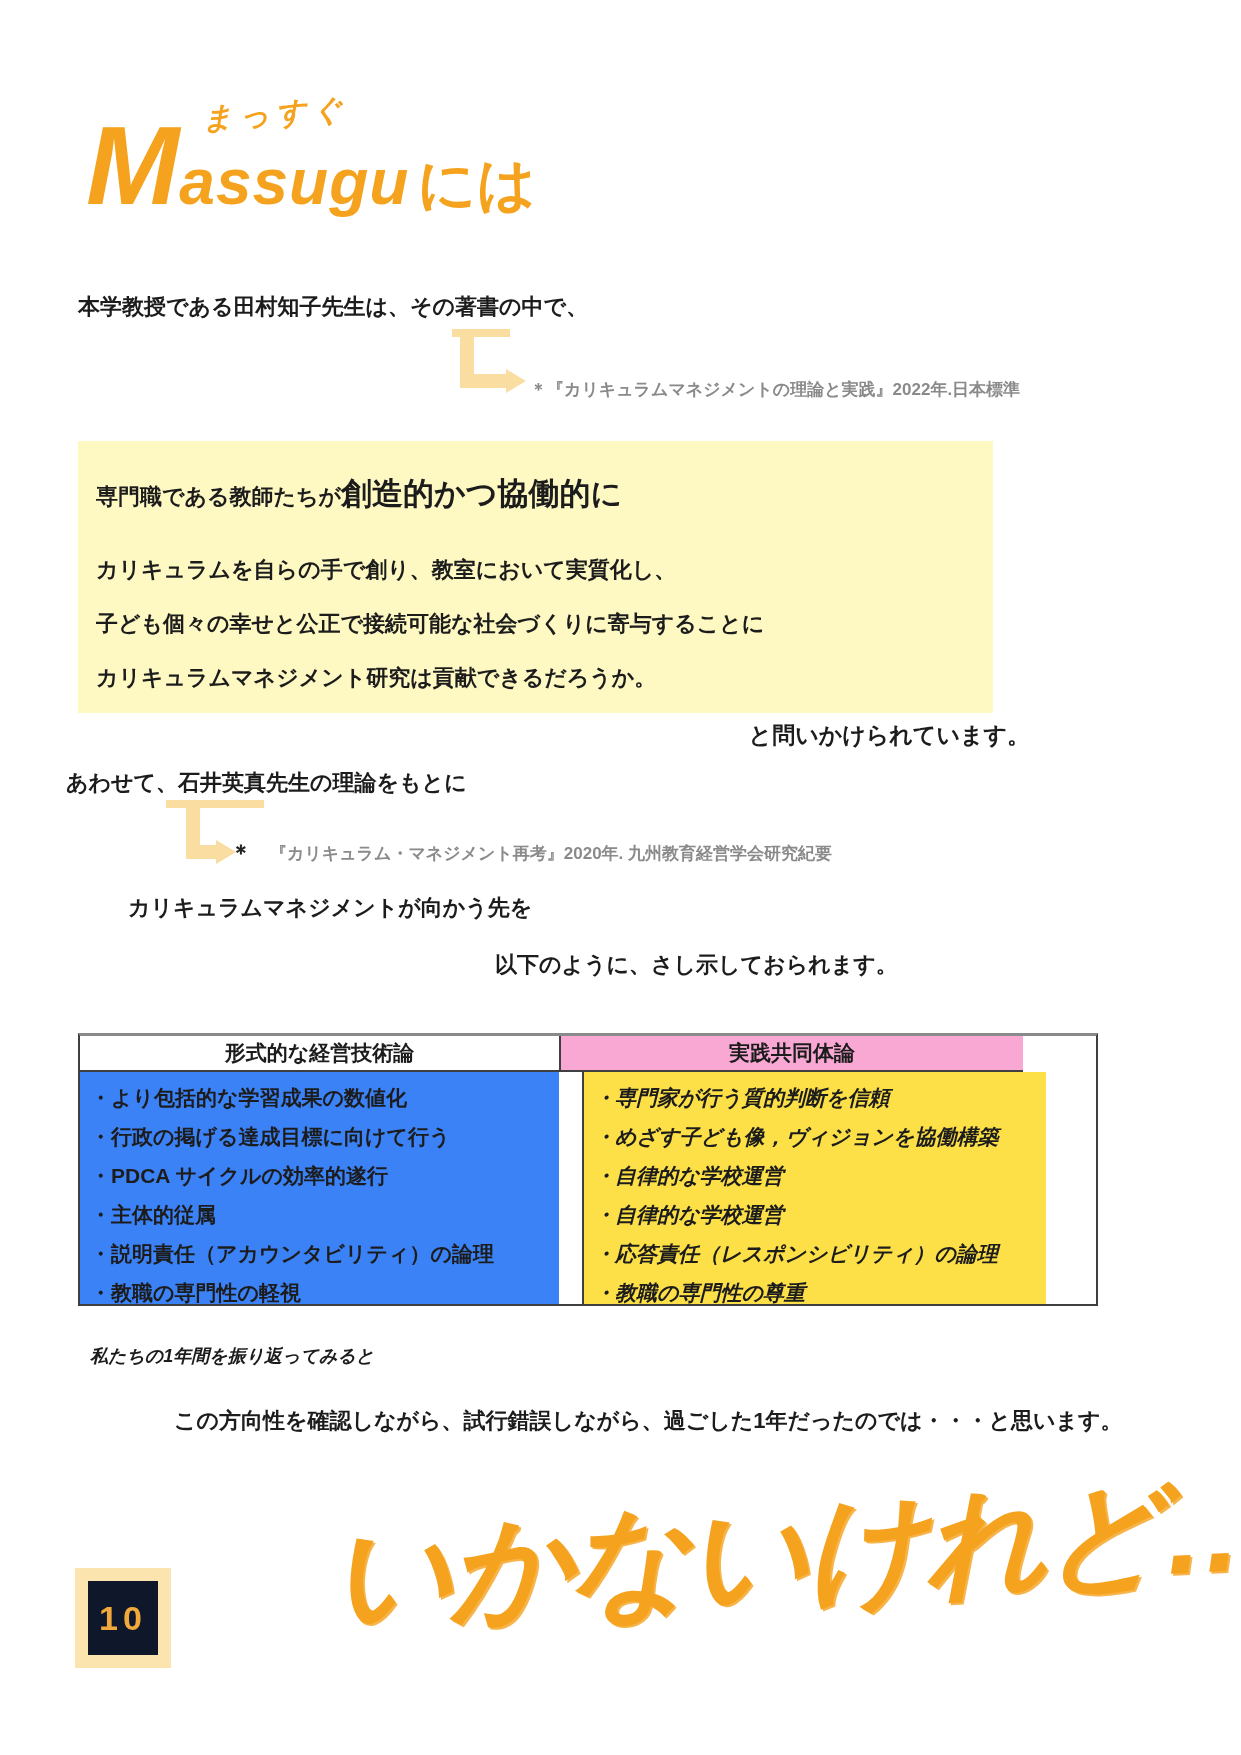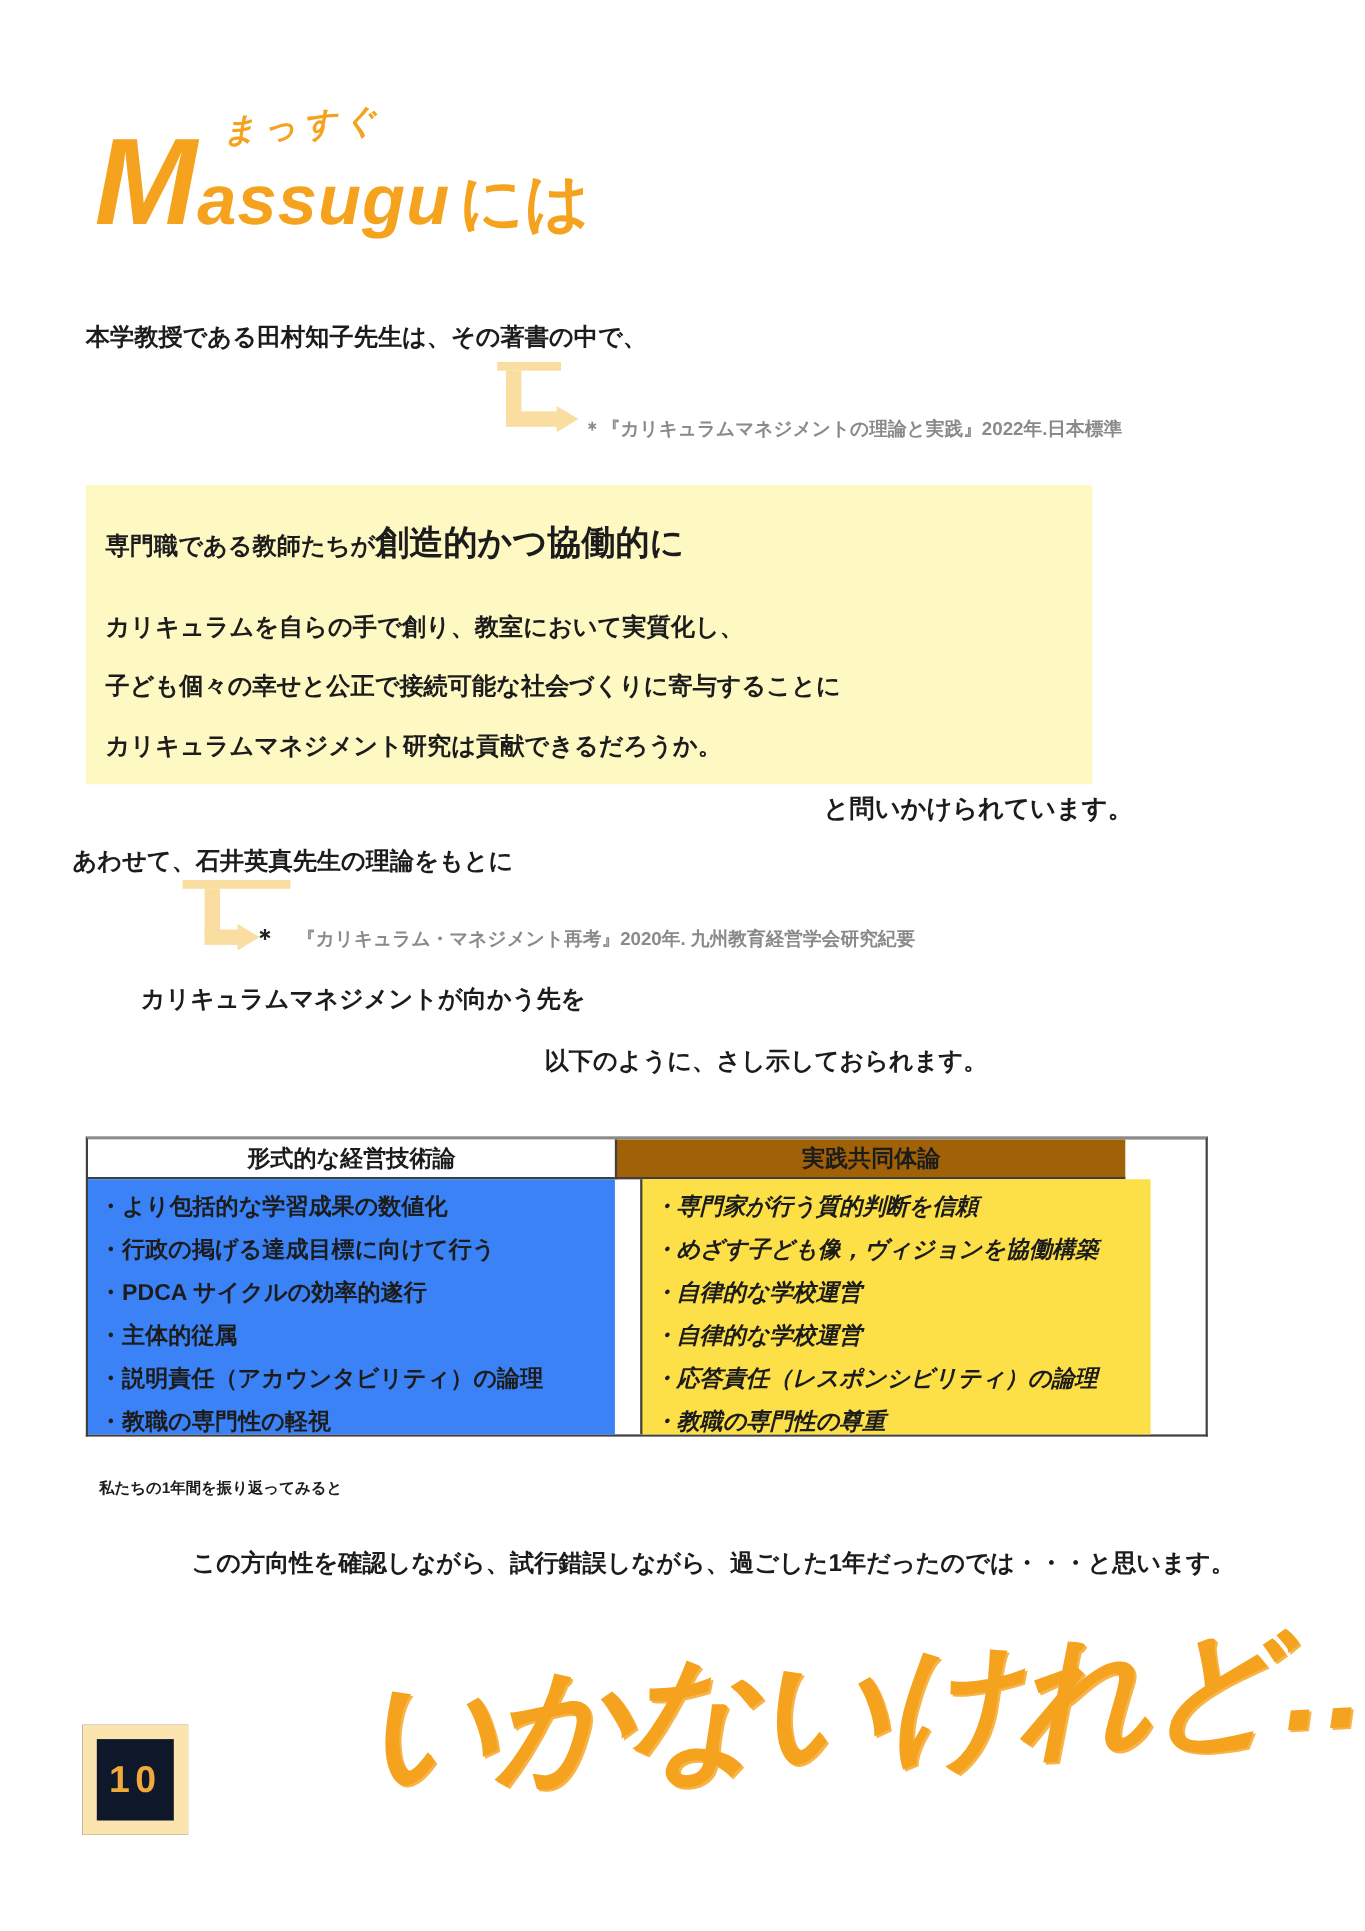--- a/index.html
+++ b/index.html
@@ -69,34 +69,34 @@
     margin-top:28px;
   }
   .cmp-head{
     position:absolute;top:0;height:36px;
     border-bottom:2px solid #3f3f3f;
     box-sizing:border-box;
     display:flex;align-items:center;justify-content:center;
     font-size:21px;font-weight:bold;
   }
   .head-left{left:0;width:479px;background:#ffffff;}
-  .head-right{left:479px;width:464px;background:#a16207;border-left:2px solid #3f3f3f;font-family:Liberation Mono, monospace;}
+  .head-right{left:479px;width:464px;background:#f9a8d4;border-left:2px solid #3f3f3f;font-family:Liberation Mono, monospace;}
   .cmp-col{
     position:absolute;top:36px;bottom:0;
     box-sizing:border-box;
     padding:6px 10px 0 10px;
   }
   .col-left{left:0;width:479px;background:#3b82f6;}
   .col-right{left:502px;width:464px;background:#fde047;border-left:2px solid #3f3f3f;font-style:italic;}
   .cmp-item{
     height:39px;line-height:39px;
     font-size:21px;font-weight:bold;white-space:nowrap;
   }
 
-  .line-close1{left:90px;top:1344px;font-size:14px;}
+  .line-close1{left:90px;top:1344px;font-size:18px;font-style:italic;}
   .line-close2{left:174px;top:1406px;font-size:22px;white-space:nowrap;}
 
   
   .brush{
     left:330px;top:1460px;width:760px;
     font-size:120px;font-weight:bold;font-style:italic;
     color:#f5a31e;
     transform:rotate(-3deg);
     letter-spacing:-4px;
     line-height:1.6;

